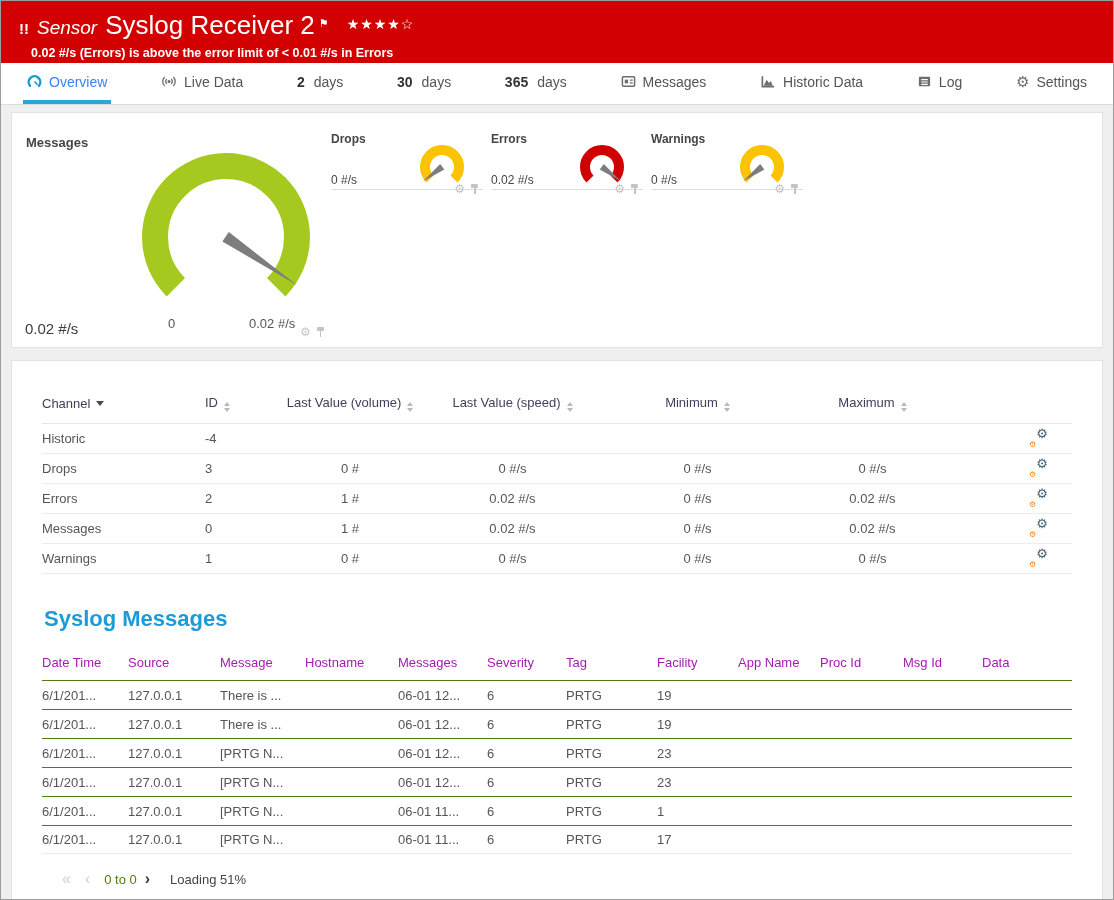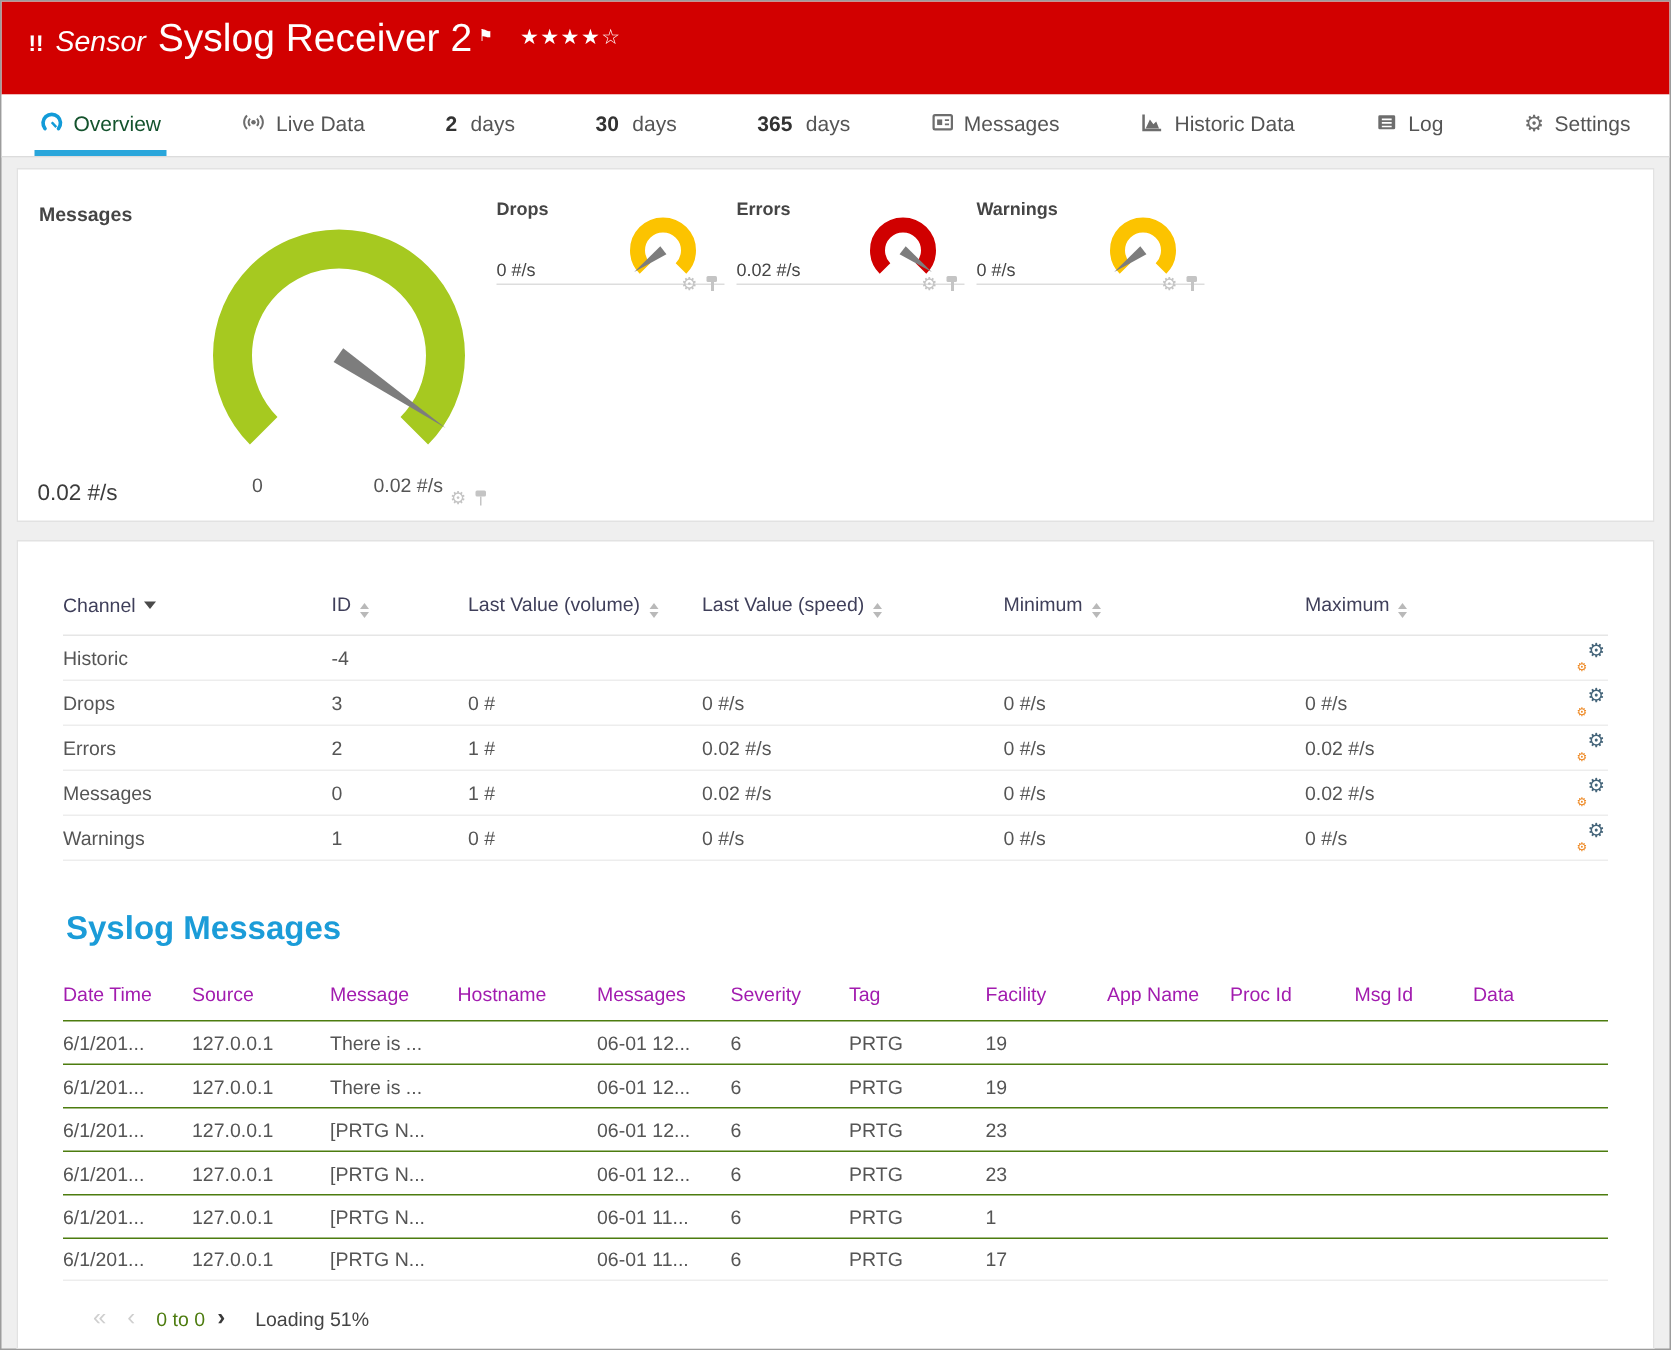--- a/index.html
+++ b/index.html
@@ -13,21 +13,21 @@
   .sensor-kind{ font-style:italic; font-size:19px; }
   .sensor-title{ font-size:26px; }
   .flag-icon{ font-size:11px; position:relative; top:-7px; left:-4px; }
   .stars{ font-size:14px; letter-spacing:1px; position:relative; top:-5px; margin-left:6px; cursor:pointer; }
   .banner-message{ font-size:12.5px; font-weight:600; padding:5px 0 0 12px; }
 
   
   .tabs{ height:42px; background:#fff; border-bottom:1px solid #dcdcdc; display:flex; justify-content:space-between; padding:0 22px; }
   .tab{ display:flex; align-items:center; gap:7px; font-size:14px; color:#555; border-bottom:4px solid transparent; padding:0 4px; cursor:pointer; }
   .tab .ticon{ color:#6d6d6d; display:inline-flex; }
-  .tab.active{ color:#14532d; border-bottom-color:#2aa6db; }
+  .tab.active{ color:#3b82f6; border-bottom-color:#2aa6db; }
   .tab.active .ticon{ color:#129bd8; }
   .tab .prefix{ font-weight:bold; color:#333; margin-right:2px; }
   .tab .gear-glyph{ font-size:15px; font-style:normal; }
 
   
   .card{ background:#fff; border:1px solid #e2e2e2; }
   .gauges-card{ margin:7px 10px 0; height:236px; position:relative; }
   .data-card{ margin:12px 10px 0; min-height:527px; padding:0 30px 2px; }
 
   
@@ -45,24 +45,24 @@
 
   
   .mini-gauge{ position:absolute; top:19px; width:152px; height:58px; border-bottom:1px solid #ddd; }
   .mini-label{ position:absolute; left:0; top:0; font-size:12px; font-weight:600; color:#454545; }
   .mini-value{ position:absolute; left:0; bottom:2px; font-size:12px; color:#454545; }
   .mini-svg{ position:absolute; right:14px; top:6px; }
   .mini-icons{ position:absolute; right:4px; bottom:-7px; }
 
   
   .channel-table{ margin-top:20px; }
-  .ch-head,.ch-row{ display:grid; grid-template-columns:163px 75px 140px 185px 185px 165px 1fr; align-items:center; font-size:13px;gap:16px; }
+  .ch-head,.ch-row{ display:grid; grid-template-columns:163px 75px 140px 185px 185px 165px 1fr; align-items:center; font-size:13px; }
   .ch-head{ padding:14px 0 11px; color:#3f3f5a; border-bottom:1px solid #e6e6e6; }
   .ch-row{ height:30px; border-bottom:1px solid #ededed; color:#555; cursor:pointer; }
-  .num{ text-align:left; }
+  .num{ text-align:center; }
   .icon-cell{ text-align:right; padding-right:24px; }
   .sort{ display:inline-flex; flex-direction:column; gap:2px; margin-left:6px; vertical-align:1px; cursor:pointer; }
   .sort i{ width:0; height:0; border-left:3.5px solid transparent; border-right:3.5px solid transparent; }
   .sort i.up{ border-bottom:4px solid #b9b9b9; }
   .sort i.down{ border-top:4px solid #b9b9b9; }
   .sort-active{ display:inline-block; margin-left:6px; width:0; height:0; border-left:4px solid transparent; border-right:4px solid transparent; border-top:5px solid #4a4a4a; vertical-align:2px; }
   .ch-gears{ position:relative; display:inline-block; width:19px; height:17px; cursor:pointer; }
   .ch-gears .g-big{ position:absolute; right:0; top:-3px; font-size:13px; color:#45657a; font-style:normal; }
   .ch-gears .g-small{ position:absolute; left:0; bottom:-3px; font-size:8px; color:#ee8822; font-style:normal; }
 
@@ -87,20 +87,21 @@
 <div class="window">
 
   <div class="banner">
     <div class="banner-title-row">
       <span class="alert-marks">!!</span>
       <span class="sensor-kind">Sensor</span>
       <span class="sensor-title">Syslog Receiver 2</span>
       <span class="flag-icon">⚑</span>
       <span class="stars"><span>★★★★</span><span>☆</span></span>
     </div>
+    <div class="banner-message">0.02 #/s (Errors) is above the error limit of &lt; 0.01 #/s in Errors</div>
   </div>
 
   <nav class="tabs">
     <div class="tab active">
       <span class="ticon">
           <svg width="15" height="15" viewBox="0 0 16 16">
             <path d="M3.2 12.5 A6.2 6.2 0 1 1 12.8 12.5" fill="none" stroke="currentColor" stroke-width="2.6" stroke-linecap="round"></path>
             <line x1="8" y1="8" x2="11.2" y2="11.5" stroke="currentColor" stroke-width="1.8"></line>
           </svg>
         </span>

